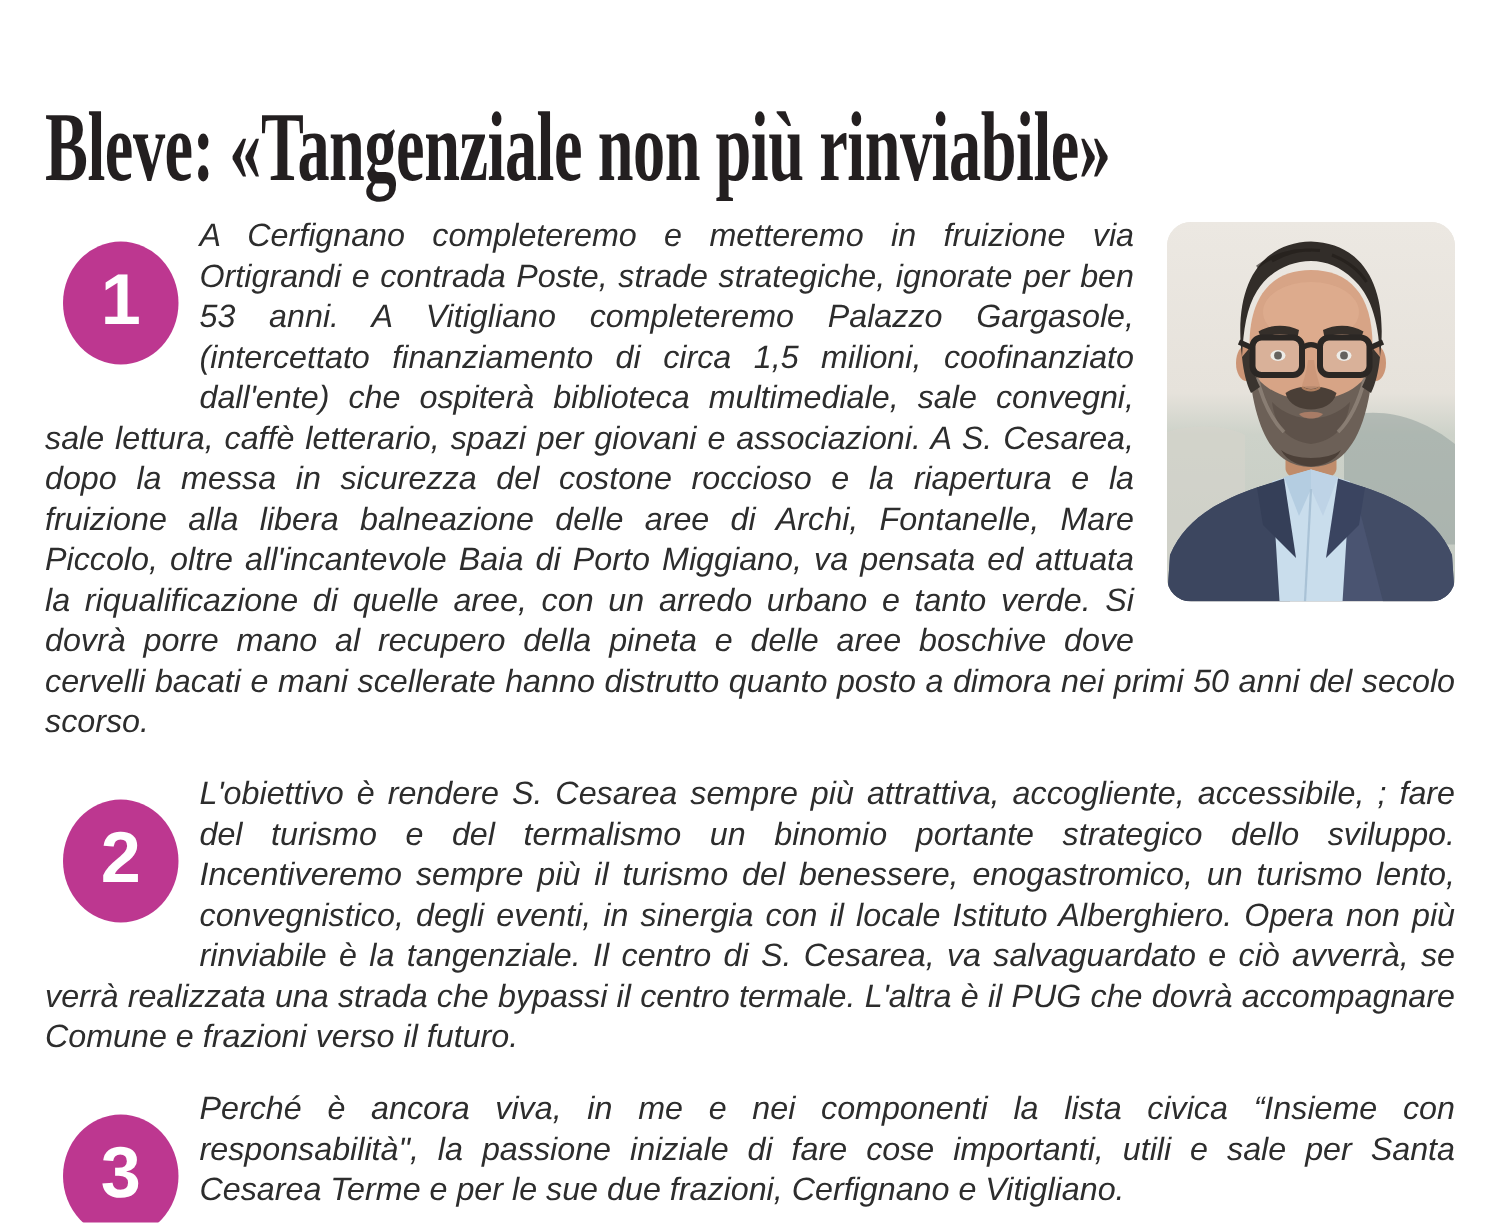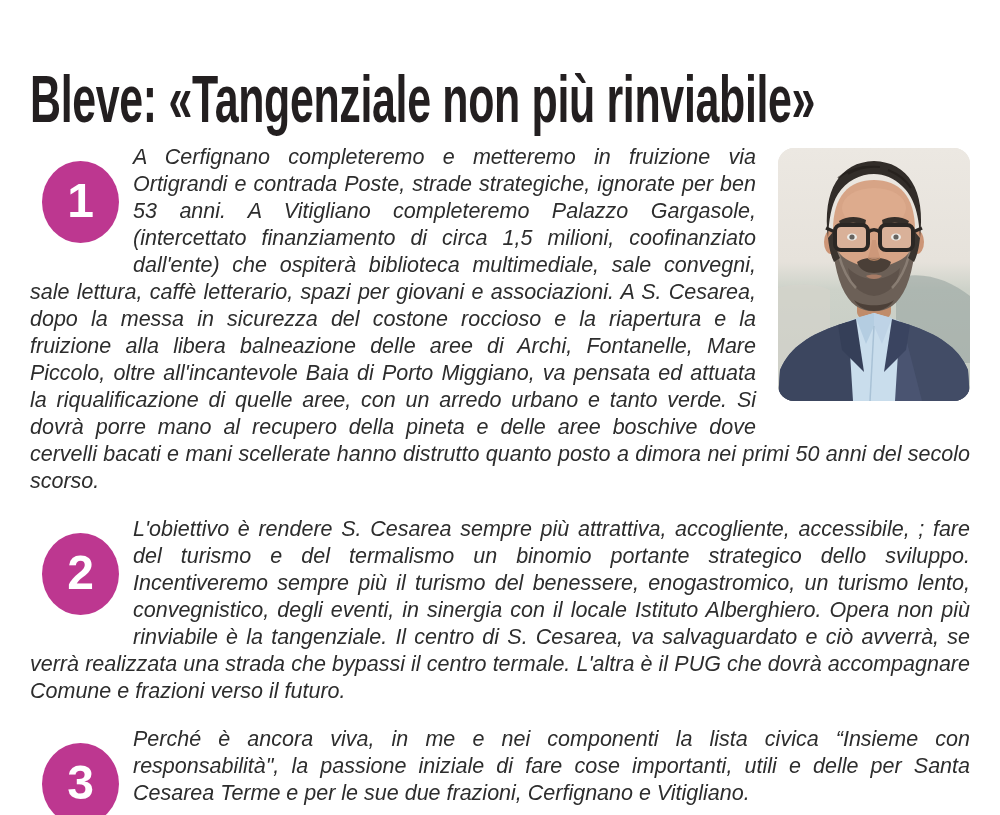--- a/index.html
+++ b/index.html
@@ -11,20 +11,21 @@
   }
   .page { padding: 0 30px 0 30px; }
 
   h1.headline {
     margin: 66px 0 12px 0;
     font-size: 66px;
     line-height: 1;
     font-weight: bold;
     color: #231f20;
     white-space: nowrap;
+    font-family: Liberation Serif, serif;
   }
   .cond {
     display: inline-block;
     transform: scaleX(0.65);
     transform-origin: left center;
     letter-spacing: -0.5px;
   }
 
   section.para {
     text-align: justify;
@@ -134,16 +135,16 @@
     <div class="num-circle">
       <span>2</span>
     </div>
     <p>L'obiettivo è rendere S. Cesarea sempre più attrattiva, accogliente, accessibile, ; fare del turismo e del termalismo un binomio portante strategico dello sviluppo. Incentiveremo sempre più il turismo del benessere, enogastromico, un turismo lento, convegnistico, degli eventi, in sinergia con il locale Istituto Alberghiero. Opera non più rinviabile è la tangenziale. Il centro di S. Cesarea, va salvaguardato e ciò avverrà, se verrà realizzata una strada che bypassi il centro termale. L'altra è il PUG che dovrà accompagnare Comune e frazioni verso il futuro.</p>
   </section>
 
   <section class="para">
     <div class="num-circle">
       <span>3</span>
     </div>
-    <p>Perché è ancora viva, in me e nei componenti la lista civica “Insieme con responsabilità", la passione iniziale di fare cose importanti, utili e delle per Santa Cesarea Terme e per le sue due frazioni, Cerfignano e Vitigliano.</p>
+    <p>Perché è ancora viva, in me e nei componenti la lista civica “Insieme con responsabilità", la passione iniziale di fare cose importanti, utili e sale per Santa Cesarea Terme e per le sue due frazioni, Cerfignano e Vitigliano.</p>
   </section>
 
 </main>
 
 </body></html>

